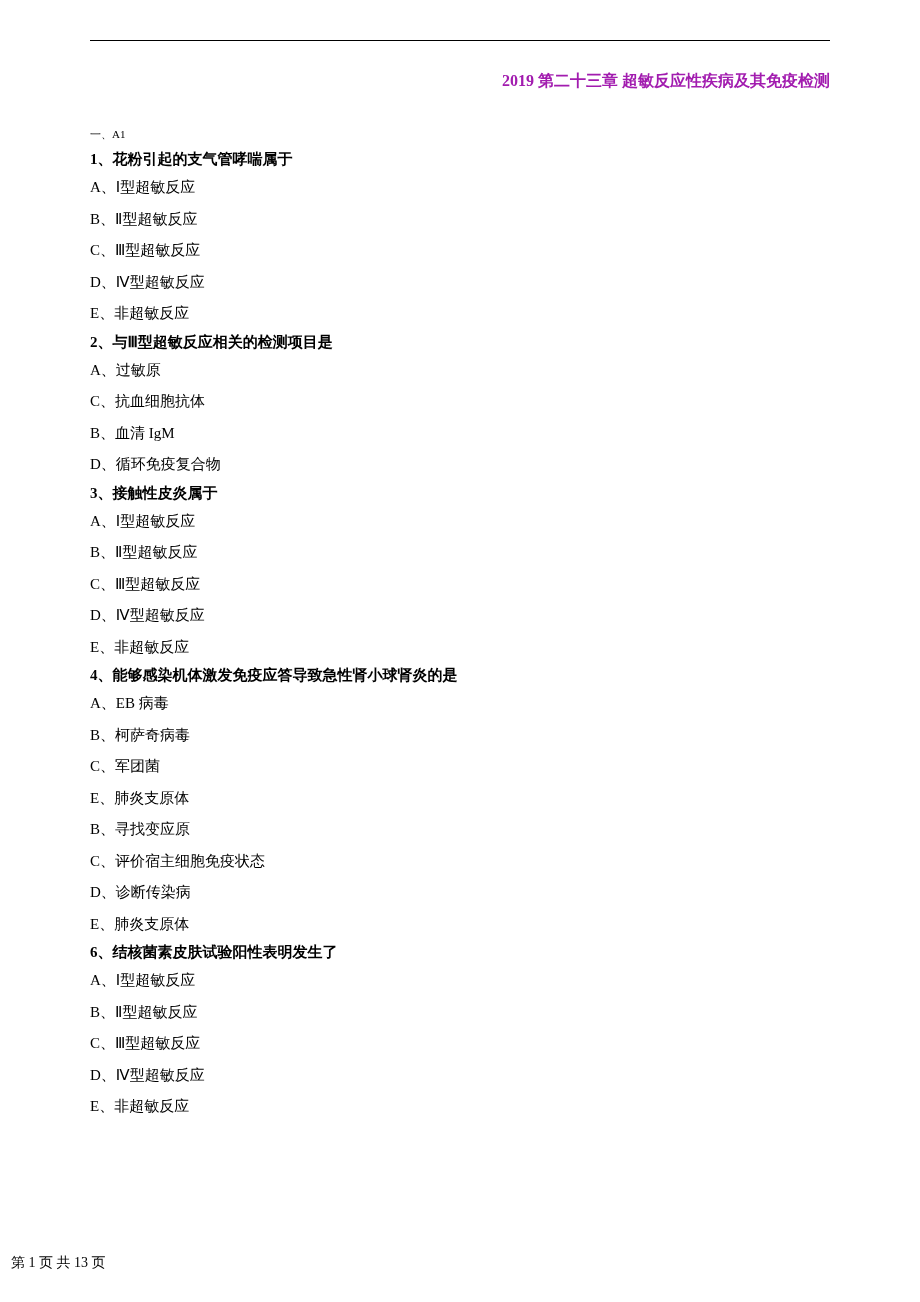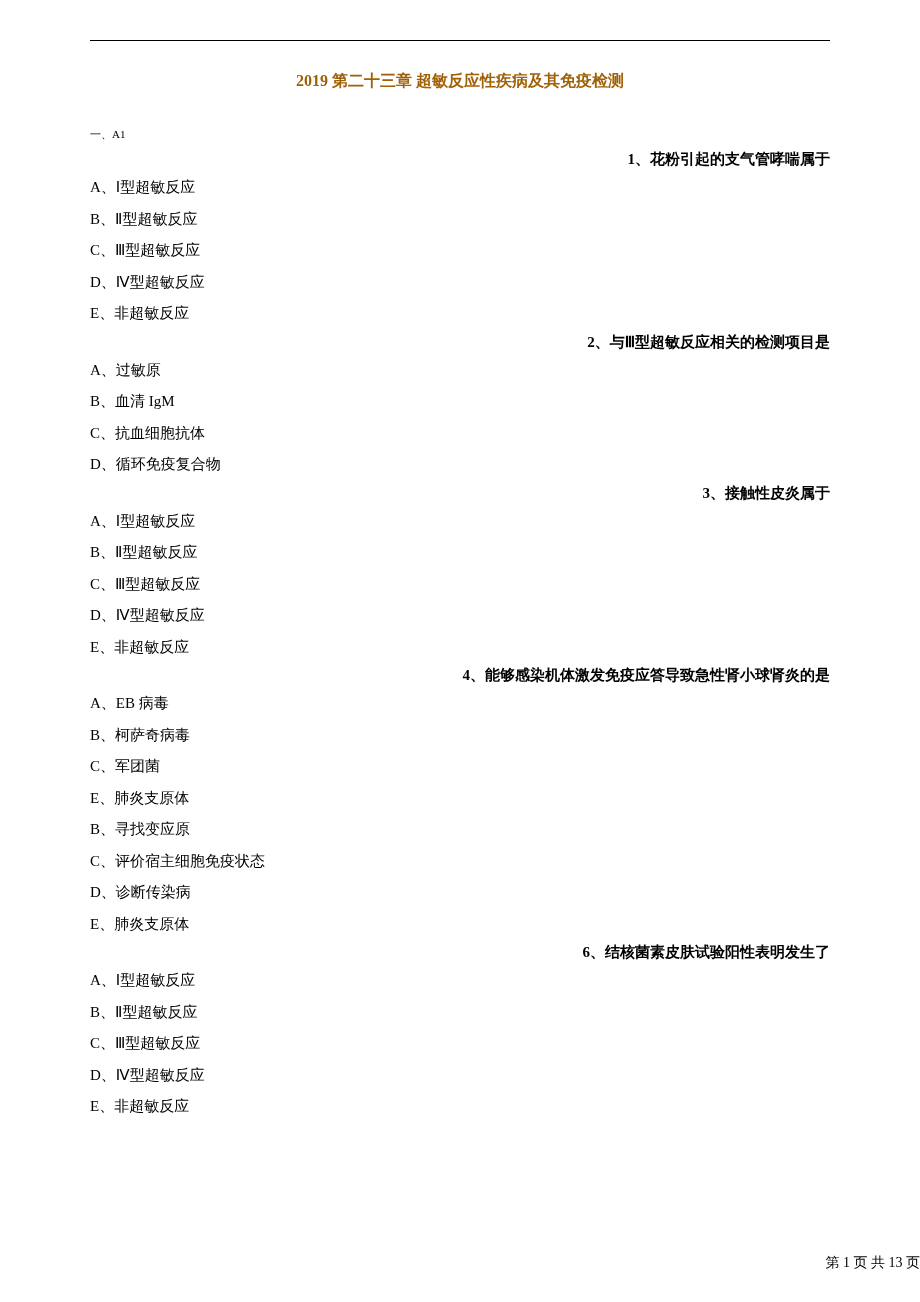--- a/index.html
+++ b/index.html
@@ -13,52 +13,51 @@
       width: 920px;
       height: 1302px;
       position: relative;
       padding: 40px 90px 40px 90px;
     }
     .top-line {
       border-top: 1px solid #000;
       margin-bottom: 30px;
     }
     .title {
-      text-align: center;
-      color: #a16207;
+      text-align: right;
+      color: #a21caf;
       font-weight: bold;
       font-size: 16px;
       margin-bottom: 35px;
       font-family: "SimSun", "宋体", serif;
       margin-top: 12px;
     }
     .section-header {
       font-size: 11px;
       margin-bottom: 8px;
       font-family: "SimSun", "宋体", serif;
     }
     .question {
       font-weight: bold;
       font-size: 15px;
       margin-bottom: 6px;
       font-family: "SimSun", "宋体", serif;
-      text-align: right;
     }
     .option {
       font-size: 15px;
       margin-bottom: 6px;
       font-family: "SimSun", "宋体", serif;
       line-height: 1.7;
     }
     .footer {
       position: absolute;
       bottom: 30px;
-      left: 0;
+      left: 11px;
       right: 0;
-      text-align: right;
+      text-align: left;
       font-size: 14px;
       font-family: "SimSun", "宋体", serif;
     }
   </style>
 </head>
 <body>
 
 <div class="top-line"></div>
 
 <div class="title">2019 第二十三章 超敏反应性疾病及其免疫检测</div>
@@ -70,22 +69,22 @@
   <div class="option">A、Ⅰ型超敏反应</div>
   <div class="option">B、Ⅱ型超敏反应</div>
   <div class="option">C、Ⅲ型超敏反应</div>
   <div class="option">D、Ⅳ型超敏反应</div>
   <div class="option">E、非超敏反应</div>
 </div>
 
 <div>
   <div class="question"><span>2、</span><span>与Ⅲ型超敏反应相关的检测项目是</span></div>
   <div class="option">A、过敏原</div>
+  <div class="option">C、抗血细胞抗体</div>
   <div class="option">B、血清 IgM</div>
-  <div class="option">C、抗血细胞抗体</div>
   <div class="option">D、循环免疫复合物</div>
 </div>
 
 <div>
   <div class="question"><span>3、</span><span>接触性皮炎属于</span></div>
   <div class="option">A、Ⅰ型超敏反应</div>
   <div class="option">B、Ⅱ型超敏反应</div>
   <div class="option">C、Ⅲ型超敏反应</div>
   <div class="option">D、Ⅳ型超敏反应</div>
   <div class="option">E、非超敏反应</div>

